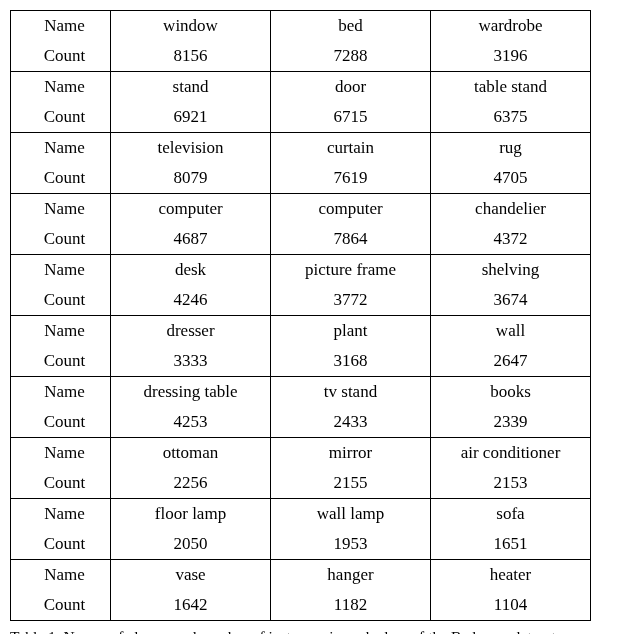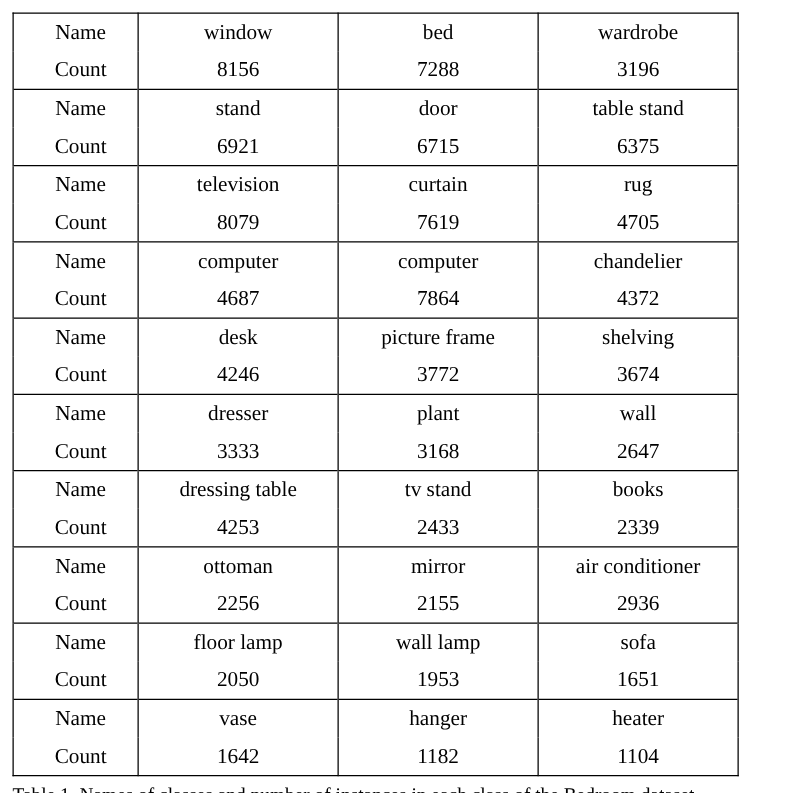--- a/index.html
+++ b/index.html
@@ -145,21 +145,21 @@
         <tr class="group-top">
           <td class="labelcell">Name</td>
           <td>ottoman</td>
           <td>mirror</td>
           <td>air conditioner</td>
         </tr>
         <tr>
           <td class="labelcell">Count</td>
           <td>2256</td>
           <td>2155</td>
-          <td>2936</td>
+          <td>2153</td>
         </tr>
         <tr class="group-top">
           <td class="labelcell">Name</td>
           <td>floor lamp</td>
           <td>wall lamp</td>
           <td>sofa</td>
         </tr>
         <tr>
           <td class="labelcell">Count</td>
           <td>2050</td>

